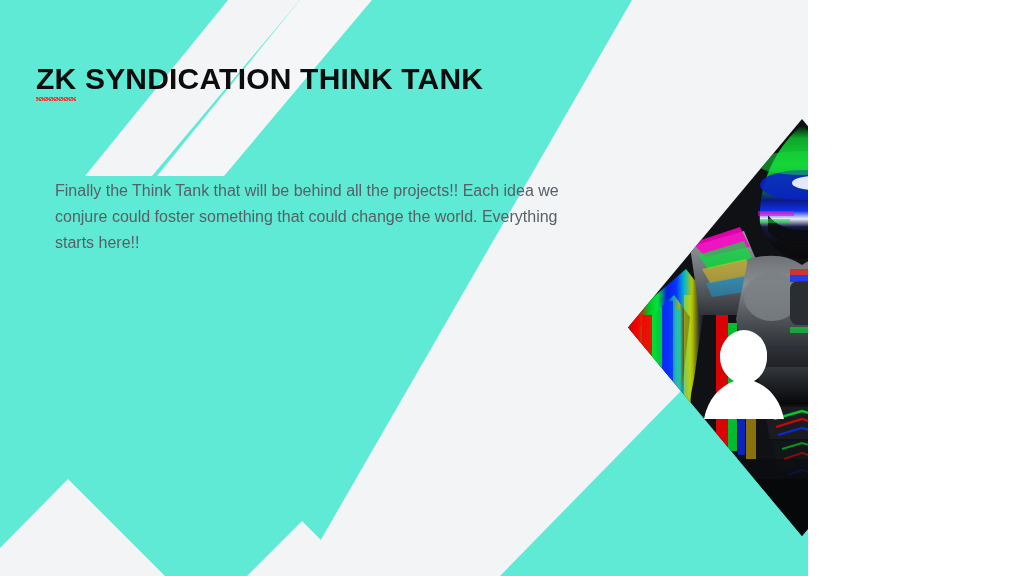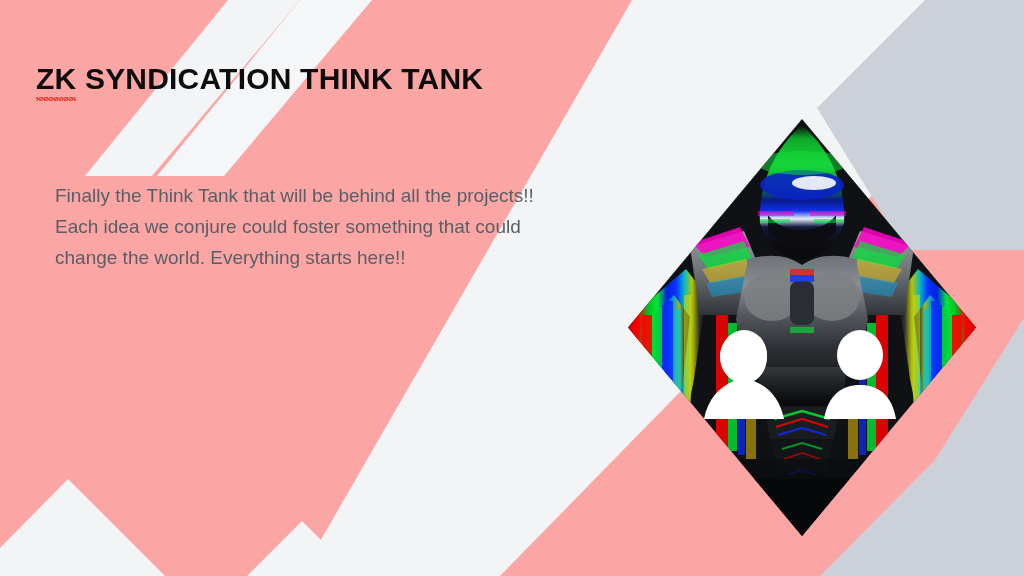--- a/index.html
+++ b/index.html
@@ -5,23 +5,23 @@
   html, body {
     margin: 0;
     padding: 0;
     background: #ffffff;
   }
   body {
     font-family: "Liberation Sans", sans-serif;
   }
   .slide {
     position: relative;
-    width: 1024px;
+    width: 808px;
     height: 576px;
-    background: #fca5a5;
+    background: #5eead4;
     overflow: hidden;
   }
 
   
   .bg-layer {
     position: absolute;
     inset: 0;
     z-index: 0;
     pointer-events: none;
   }
@@ -70,21 +70,21 @@
     bottom: -5px;
     height: 4px;
     background:
       radial-gradient(circle at 1.2px 1px, #e8443a 1.1px, transparent 1.2px) 0 0/5px 4px repeat-x,
       radial-gradient(circle at 3.7px 3px, #e8443a 1.1px, transparent 1.2px) 0 0/5px 4px repeat-x;
   }
 
   .para {
     position: absolute;
     color: #585f66;
-    font-size: 19px;
+    font-size: 16px;
     line-height: 1.63;
     font-weight: 400;
   }
   .para-1 {
     left: 55px;
     top: 162px;
     width: 510px;
   }
   .para-2 {
     left: 45px;

